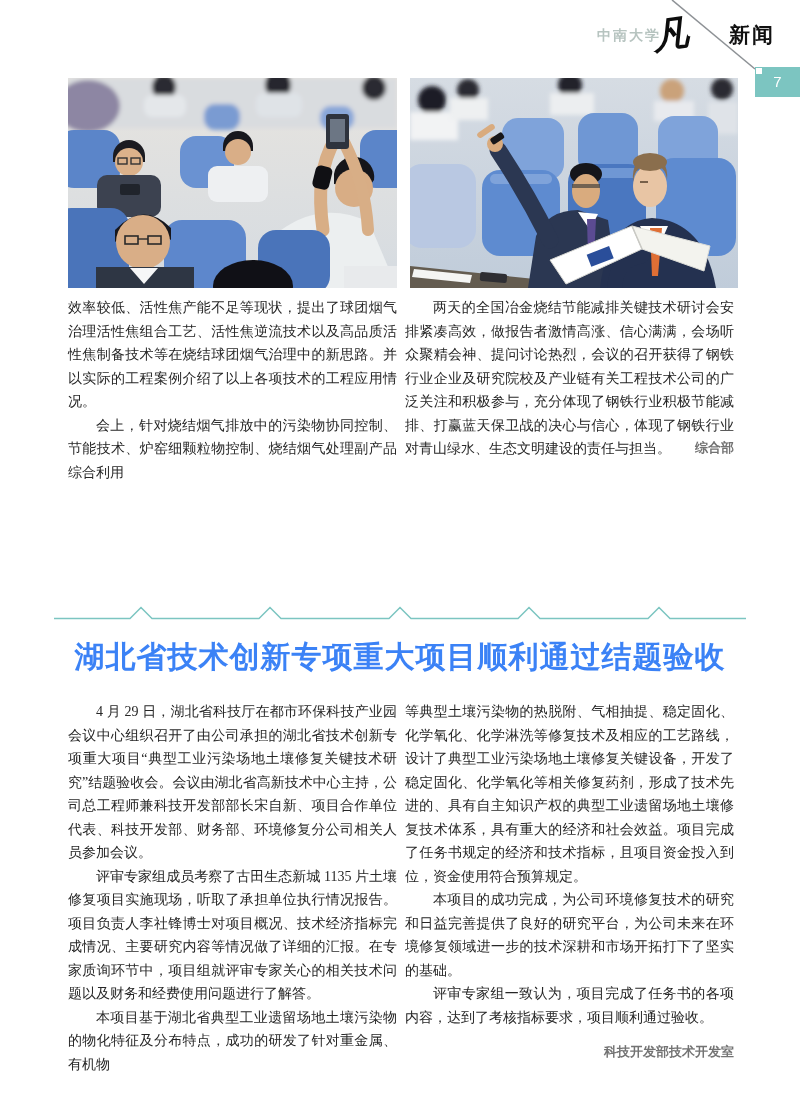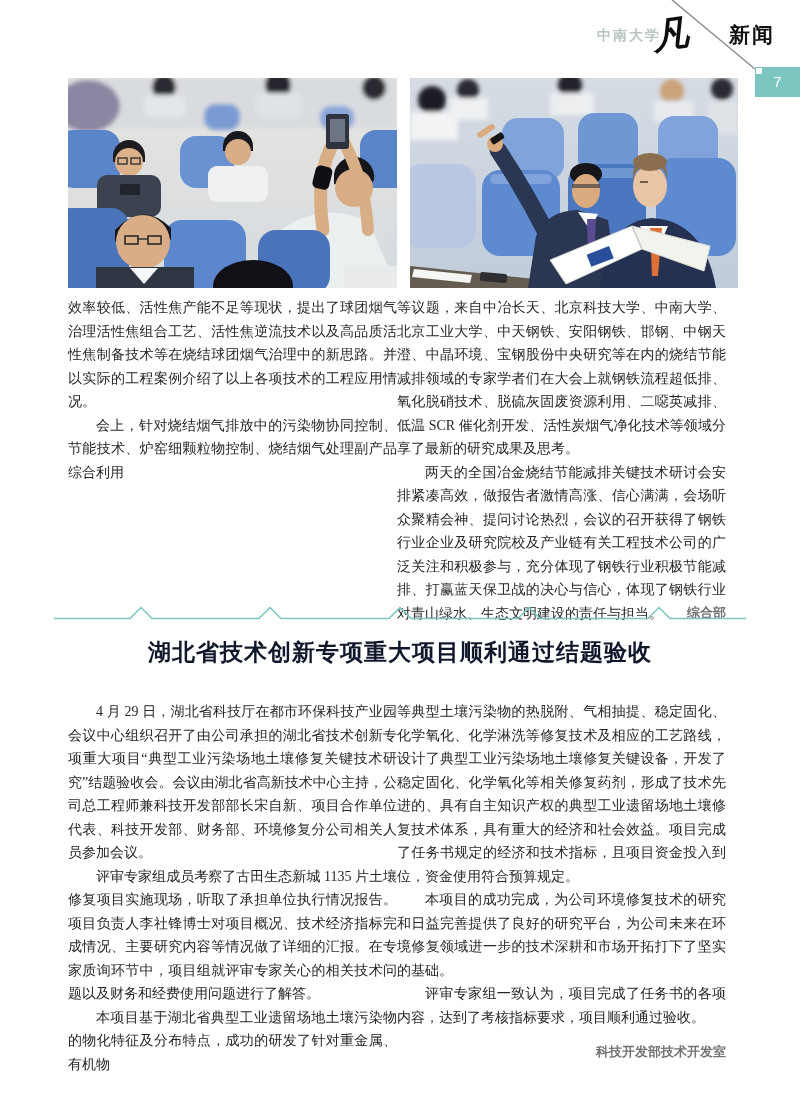--- a/index.html
+++ b/index.html
@@ -20,35 +20,35 @@
   .page-tab .num{position:absolute;top:0;left:0;width:100%;height:30px;line-height:30px;
                  text-align:center;color:#ffffff;font-size:15px;
                  font-family:"Liberation Sans",sans-serif;}
 
   
   .photos{position:absolute;top:78px;left:68px;width:670px;display:flex;gap:13px;}
   .photos figure{margin:0;width:329px;height:210px;overflow:hidden;background:#dfe3e7;}
   .photos svg{display:block;}
 
   
-  .cols{position:absolute;left:68px;width:670px;display:flex;gap:0;}
+  .cols{position:absolute;left:68px;width:670px;display:flex;gap:8px;}
   .cols-a1{top:296px;}
   .cols-a2{top:700px;}
   .col{width:329px;font-size:14px;line-height:23.5px;text-align:justify;color:#262626;}
   .col p{margin:0;}
   .col p.ind{text-indent:2em;}
   .byline{font-weight:bold;text-align:right;font-family:Liberation Mono, monospace;
           font-size:13px;color:#737373;}
   .pullup{margin-top:-23.5px !important;}
   .byline2{margin-top:12px !important;}
 
   
   .zigzag{position:absolute;top:606px;left:54px;width:692px;height:18px;}
   .headline{position:absolute;top:637px;left:0;width:800px;margin:0;text-align:center;
-            font-size:23px;font-weight:bold;letter-spacing:1px;color:#0f172a;
+            font-size:30px;font-weight:bold;letter-spacing:1px;color:#3b82f6;
             font-family:"Liberation Sans","DejaVu Sans",sans-serif;}
 </style>
 </head>
 <body>
 
 <div class="page">
 
   <div class="brand">中南大学</div>
   <div class="brand-mark">凡</div>
   <svg class="diag" viewBox="0 0 110 72">
@@ -179,21 +179,20 @@
       </svg>
     </figure>
   </div>
 
   <section class="cols cols-a1">
     <div class="col">
       <p>效率较低、活性焦产能不足等现状，提出了球团烟气治理活性焦组合工艺、活性焦逆流技术以及高品质活性焦制备技术等在烧结球团烟气治理中的新思路。并以实际的工程案例介绍了以上各项技术的工程应用情况。</p>
       <p class="ind">会上，针对烧结烟气排放中的污染物协同控制、节能技术、炉窑细颗粒物控制、烧结烟气处理副产品综合利用</p>
     </div>
     <div class="col">
-      <p>等议题，来自中冶长天、北京科技大学、中南大学、北京工业大学、中天钢铁、安阳钢铁、邯钢、中钢天澄、中晶环境、宝钢股份中央研究等在内的烧结节能减排领域的专家学者们在大会上就钢铁流程超低排、氧化脱硝技术、脱硫灰固废资源利用、二噁英减排、低温 SCR 催化剂开发、活性炭烟气净化技术等领域分享了最新的研究成果及思考。</p>
       <p class="ind">两天的全国冶金烧结节能减排关键技术研讨会安排紧凑高效，做报告者激情高涨、信心满满，会场听众聚精会神、提问讨论热烈，会议的召开获得了钢铁行业企业及研究院校及产业链有关工程技术公司的广泛关注和积极参与，充分体现了钢铁行业积极节能减排、打赢蓝天保卫战的决心与信心，体现了钢铁行业对青山绿水、生态文明建设的责任与担当。</p>
       <p class="byline pullup">综合部</p>
     </div>
   </section>
 
   <svg class="zigzag" viewBox="0 0 692 18">
     <polyline points="0,12.5 76,12.5 87,1.5 98,12.5 205,12.5 216,1.5 227,12.5 335,12.5 346,1.5 357,12.5 464,12.5 475,1.5 486,12.5 594,12.5 605,1.5 616,12.5 692,12.5" fill="none" stroke="#7cc5c1" stroke-width="1.5"></polyline>
   </svg>
 
   <h1 class="headline">湖北省技术创新专项重大项目顺利通过结题验收</h1>

